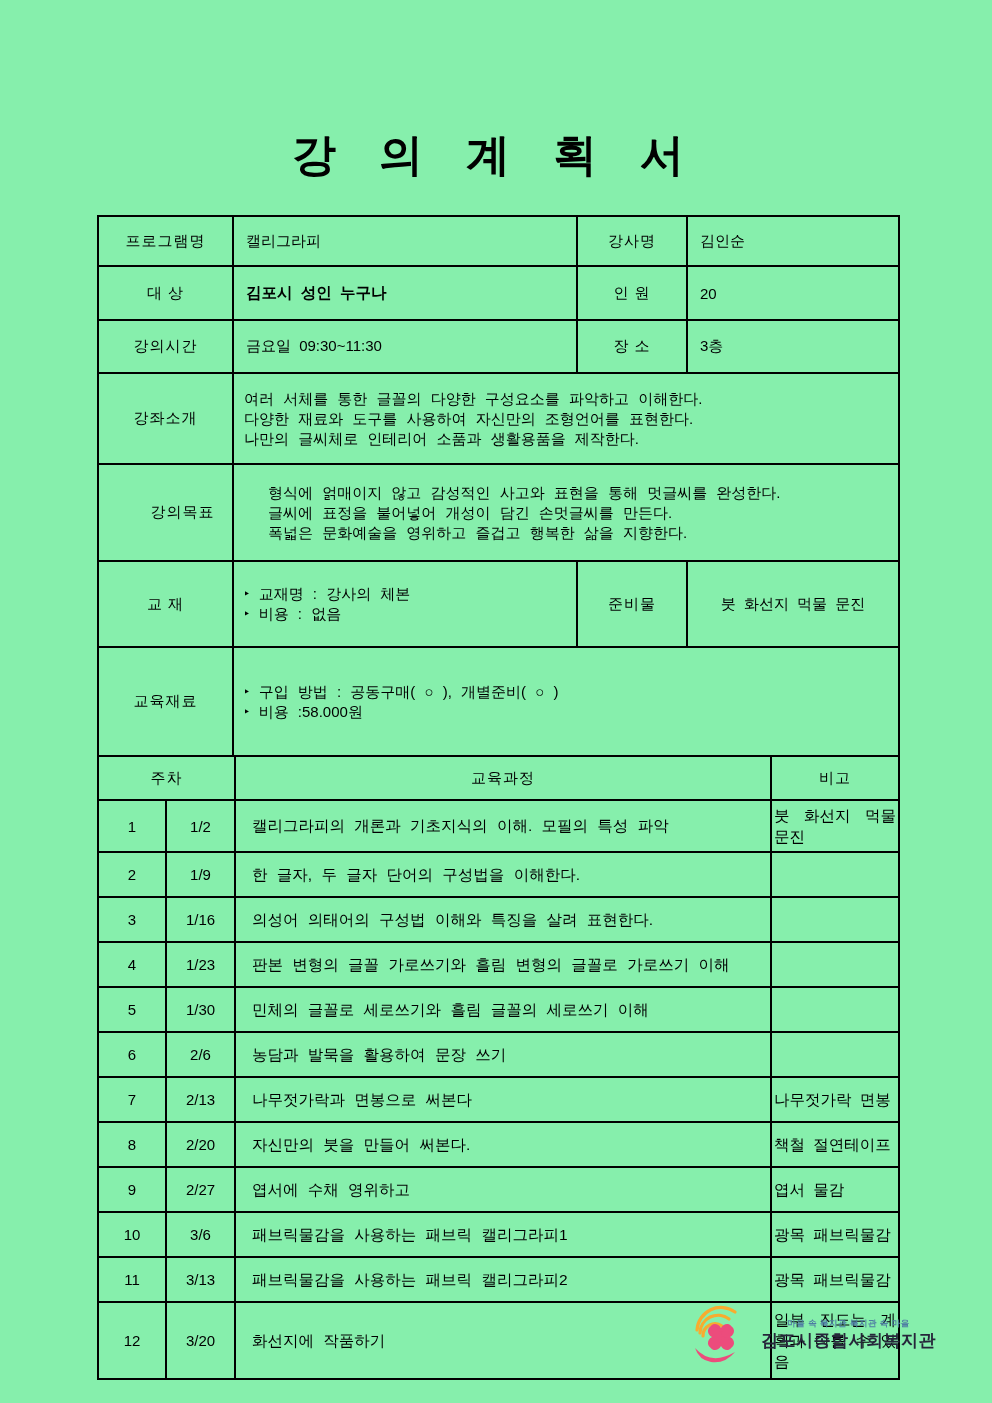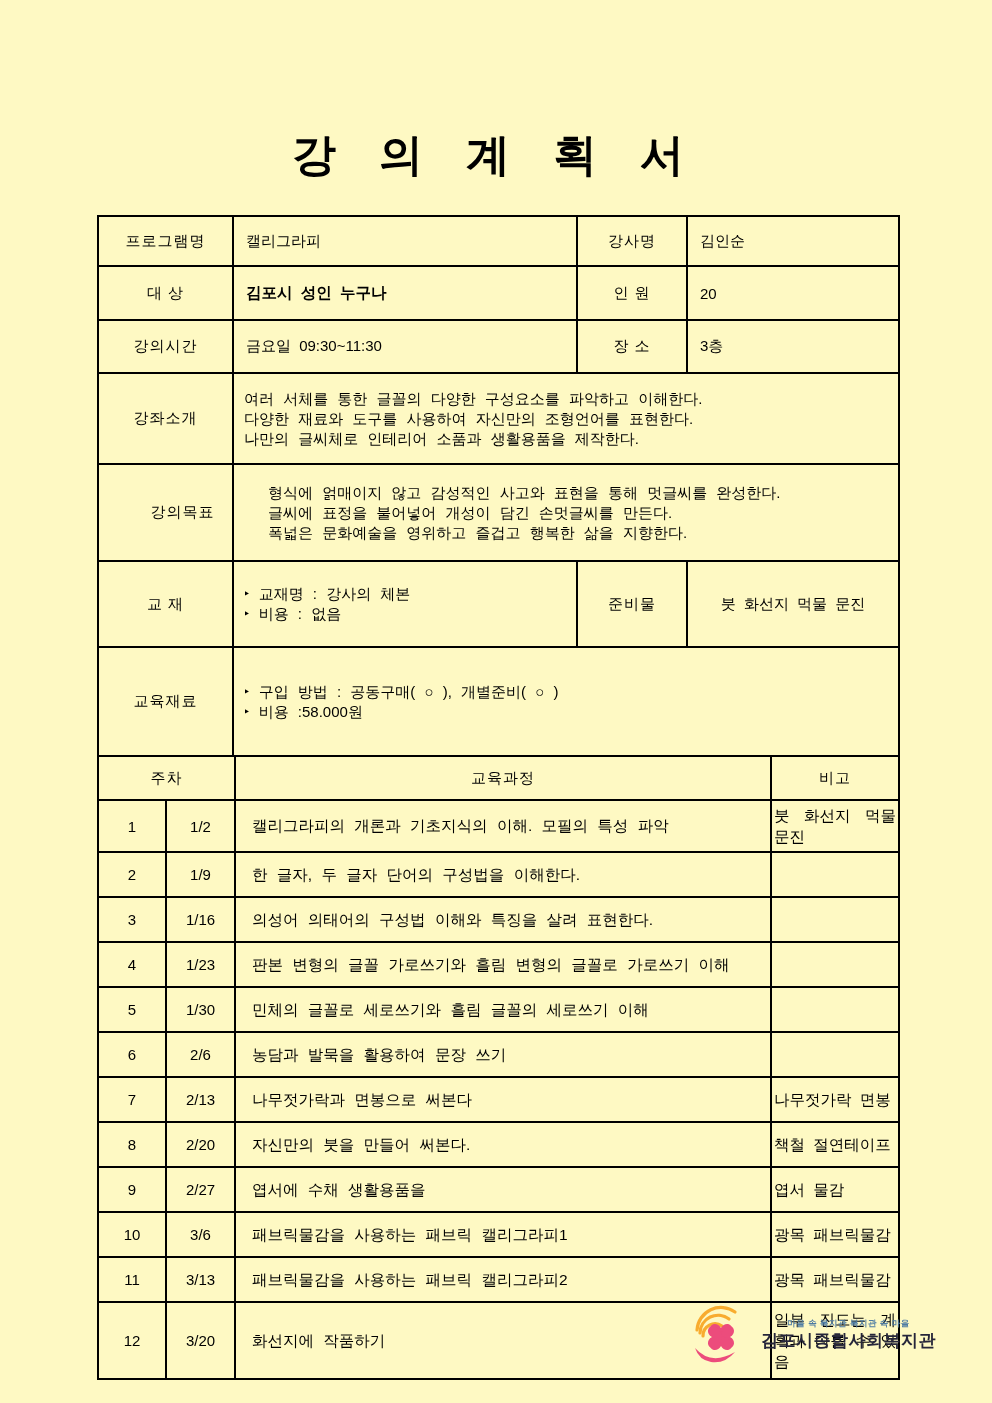--- a/index.html
+++ b/index.html
@@ -1,19 +1,19 @@
 <!DOCTYPE html>
 <html><head>
 <meta charset="utf-8">
 <style>
   html,body{margin:0;padding:0;background:#ffffff;}
   .page{
     position:relative;
     width:992px;height:1403px;
-    background:#fef9c3;
+    background:#86efac;
     font-family:"Liberation Sans", sans-serif;
     color:#000;
     overflow:hidden;
   }
   .doc-title{
     position:absolute;
     left:0; top:126px; width:100%;
     text-align:center;
     font-family:"Liberation Serif", serif;
     font-size:44px;
@@ -235,21 +235,21 @@
   </tr>
           <tr>
     <td class="c-num"><span>8</span></td>
     <td class="c-date"><span>2/20</span></td>
     <td class="c-content"><span>자신만의 붓을 만들어 써본다.</span></td>
     <td class="c-note"><span>책철 절연테이프</span></td>
   </tr>
           <tr>
     <td class="c-num"><span>9</span></td>
     <td class="c-date"><span>2/27</span></td>
-    <td class="c-content"><span>엽서에 수채 생활용품을</span></td>
+    <td class="c-content"><span>엽서에 수채 영위하고</span></td>
     <td class="c-note"><span>엽서 물감</span></td>
   </tr>
           <tr>
     <td class="c-num"><span>10</span></td>
     <td class="c-date"><span>3/6</span></td>
     <td class="c-content"><span>패브릭물감을 사용하는 패브릭 캘리그라피1</span></td>
     <td class="c-note"><span>광목 패브릭물감</span></td>
   </tr>
           <tr>
     <td class="c-num"><span>11</span></td>

